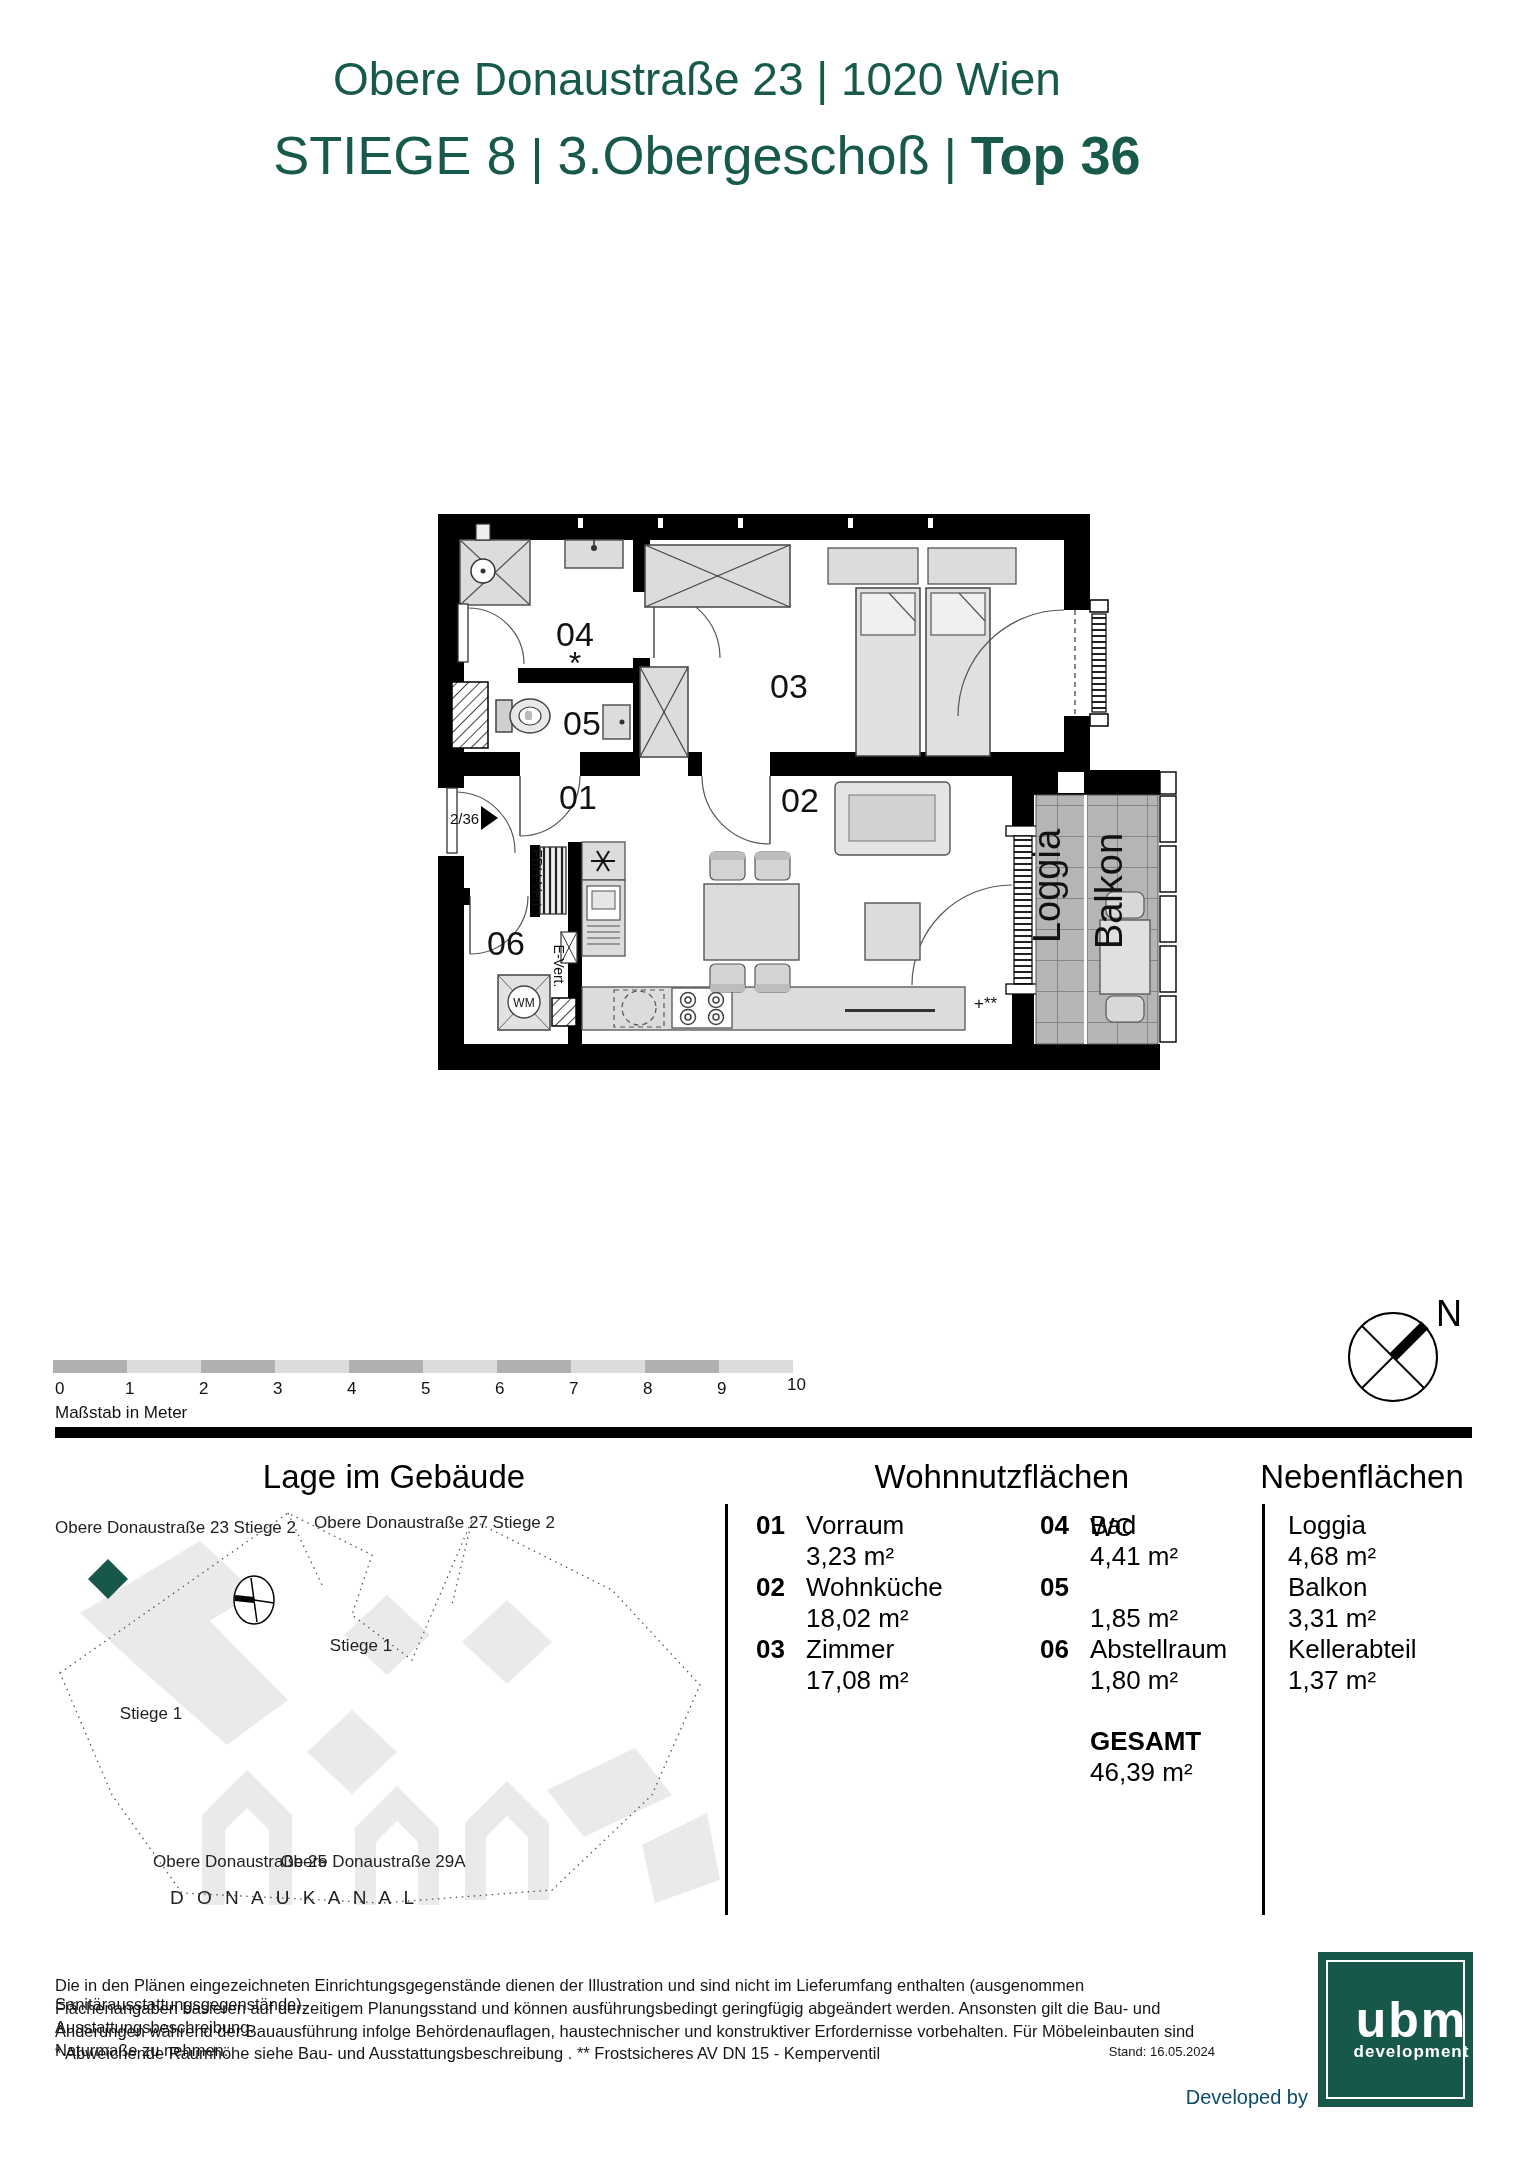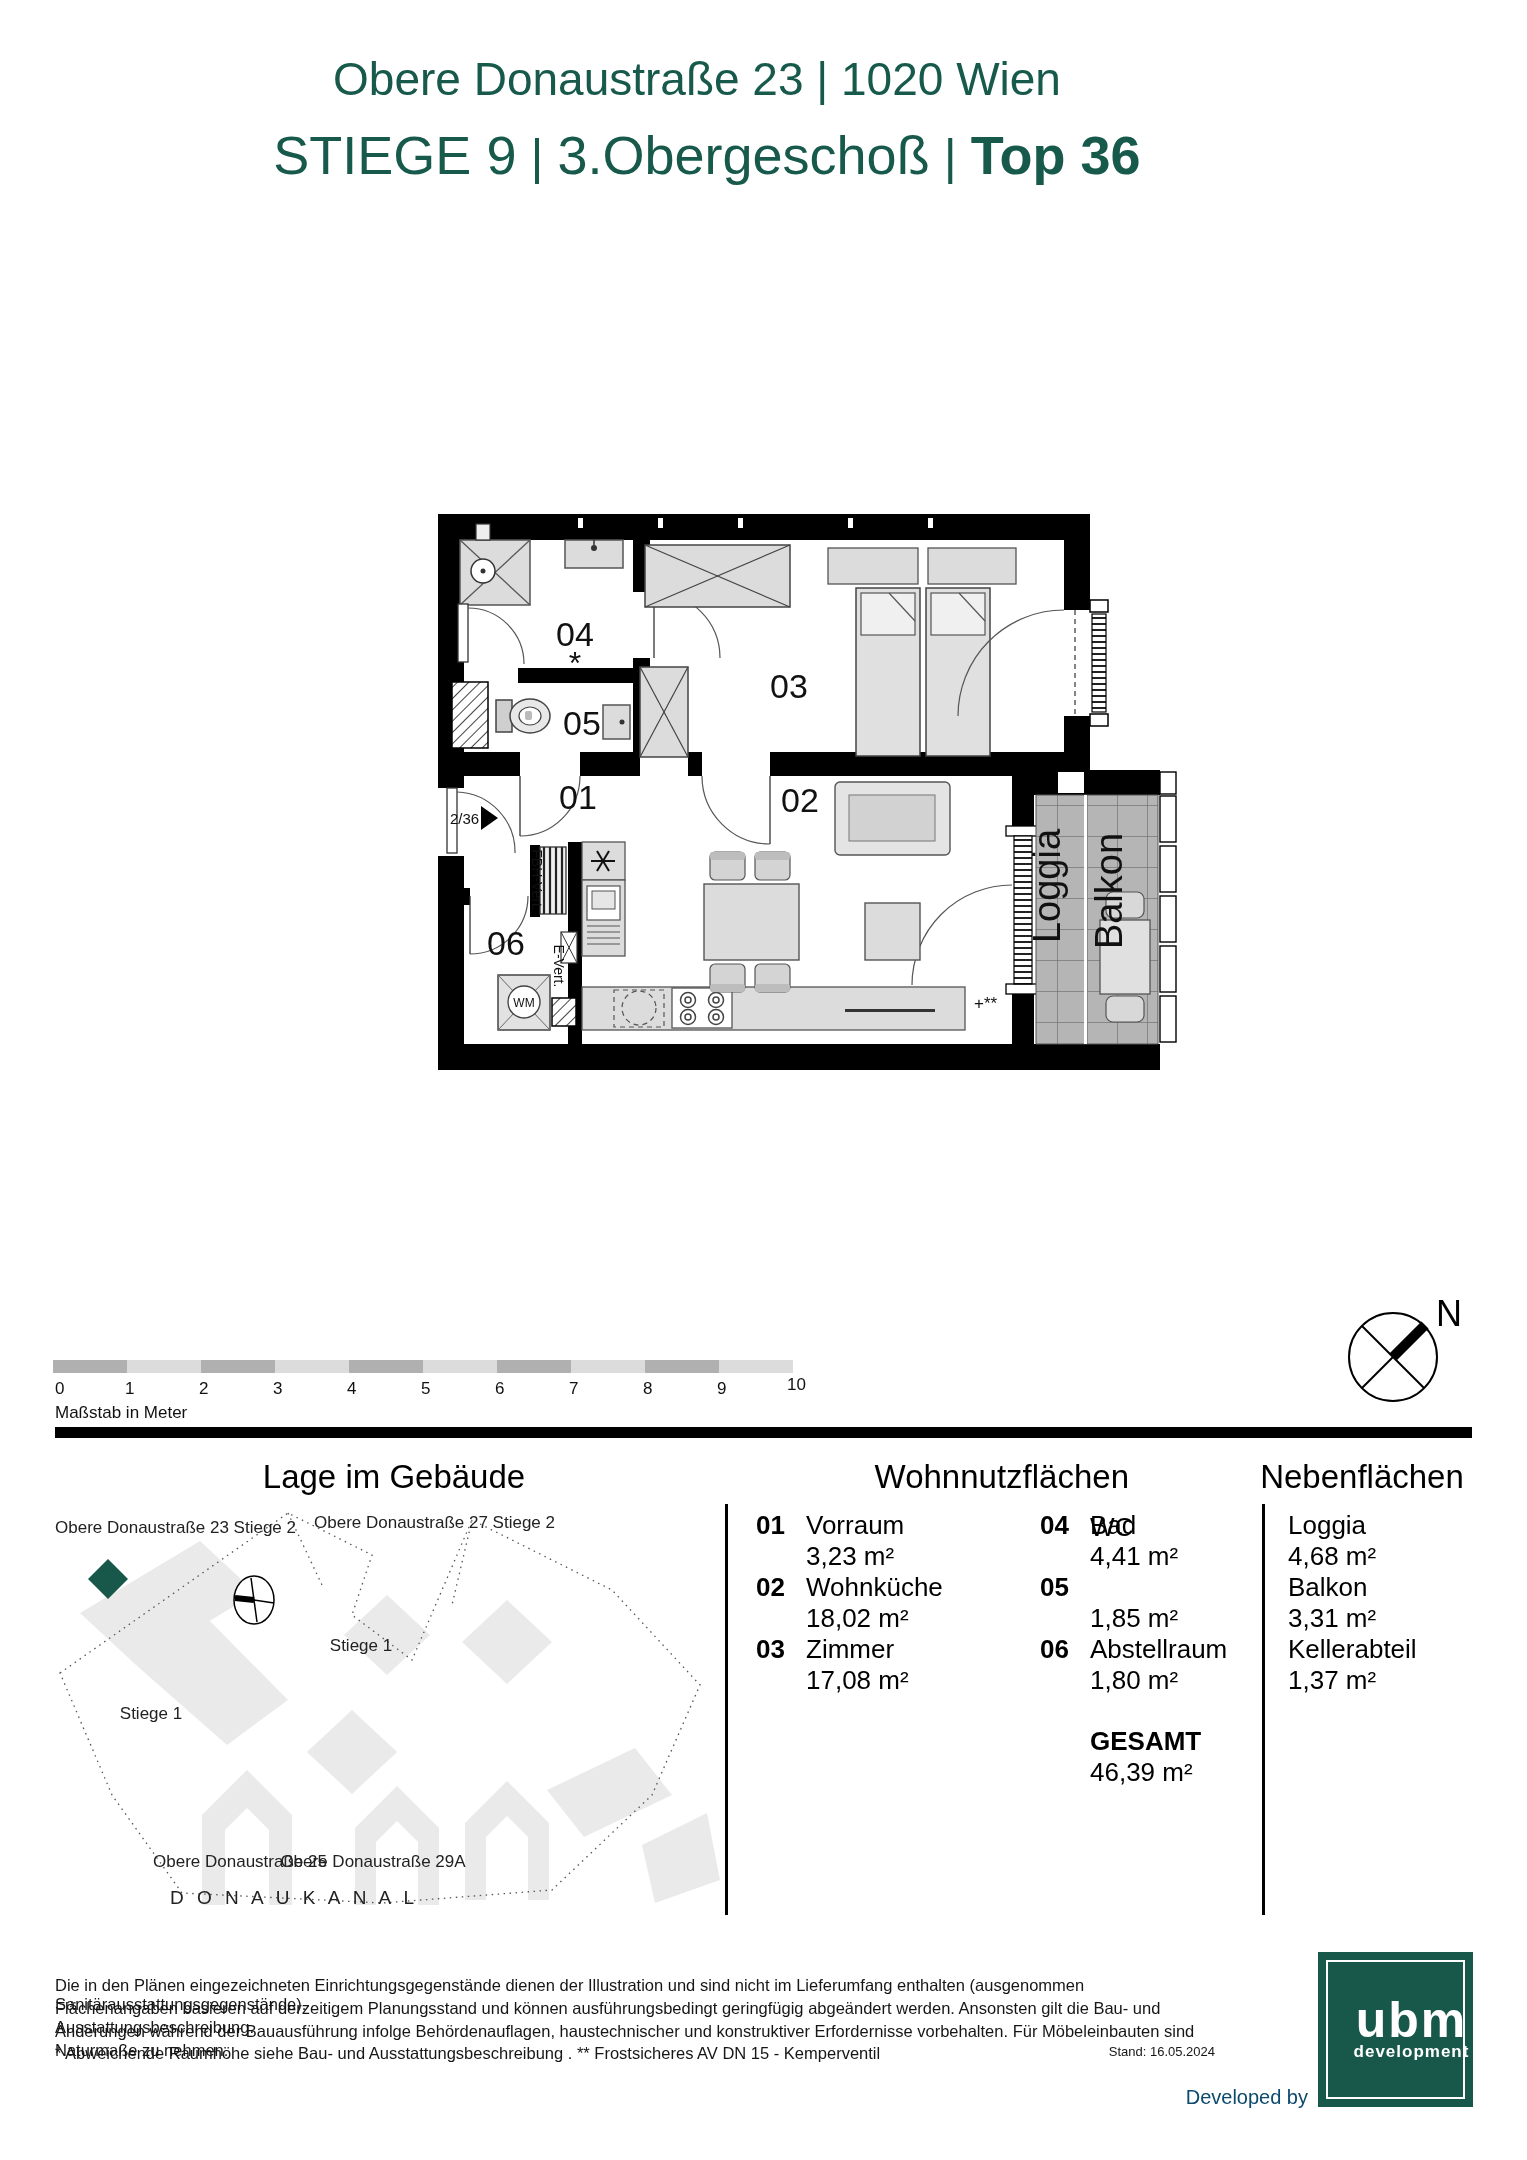--- a/index.html
+++ b/index.html
@@ -32,21 +32,21 @@
   .ubm .u2{color:#fff;font-size:17px;font-weight:bold;letter-spacing:1px;}
   svg text{font-family:"Liberation Sans", sans-serif;}
 </style>
 </head>
 <body>
 
 <div class="page">
 
   <div class="abs hline1">Obere Donaustraße 23 | 1020 Wien</div>
   <div class="abs hline2">
-    <span>STIEGE 9</span><span class="sep">|</span><span>3.Obergeschoß</span><span class="sep">|</span><span class="bold">Top 36</span>
+    <span>STIEGE 8</span><span class="sep">|</span><span>3.Obergeschoß</span><span class="sep">|</span><span class="bold">Top 36</span>
   </div>
 
 
   <svg class="abs" style="left:428px;top:496px;" width="760" height="580" viewBox="0 0 760 580">
     <defs>
       <pattern id="hatch" width="8" height="8" patternUnits="userSpaceOnUse" patternTransform="rotate(45)">
         <rect width="8" height="8" fill="#fff"></rect>
           <line x1="0" y1="0" x2="0" y2="8" stroke="#444" stroke-width="2"></line>
       </pattern>
       <pattern id="vstripes" width="6" height="6" patternUnits="userSpaceOnUse">

